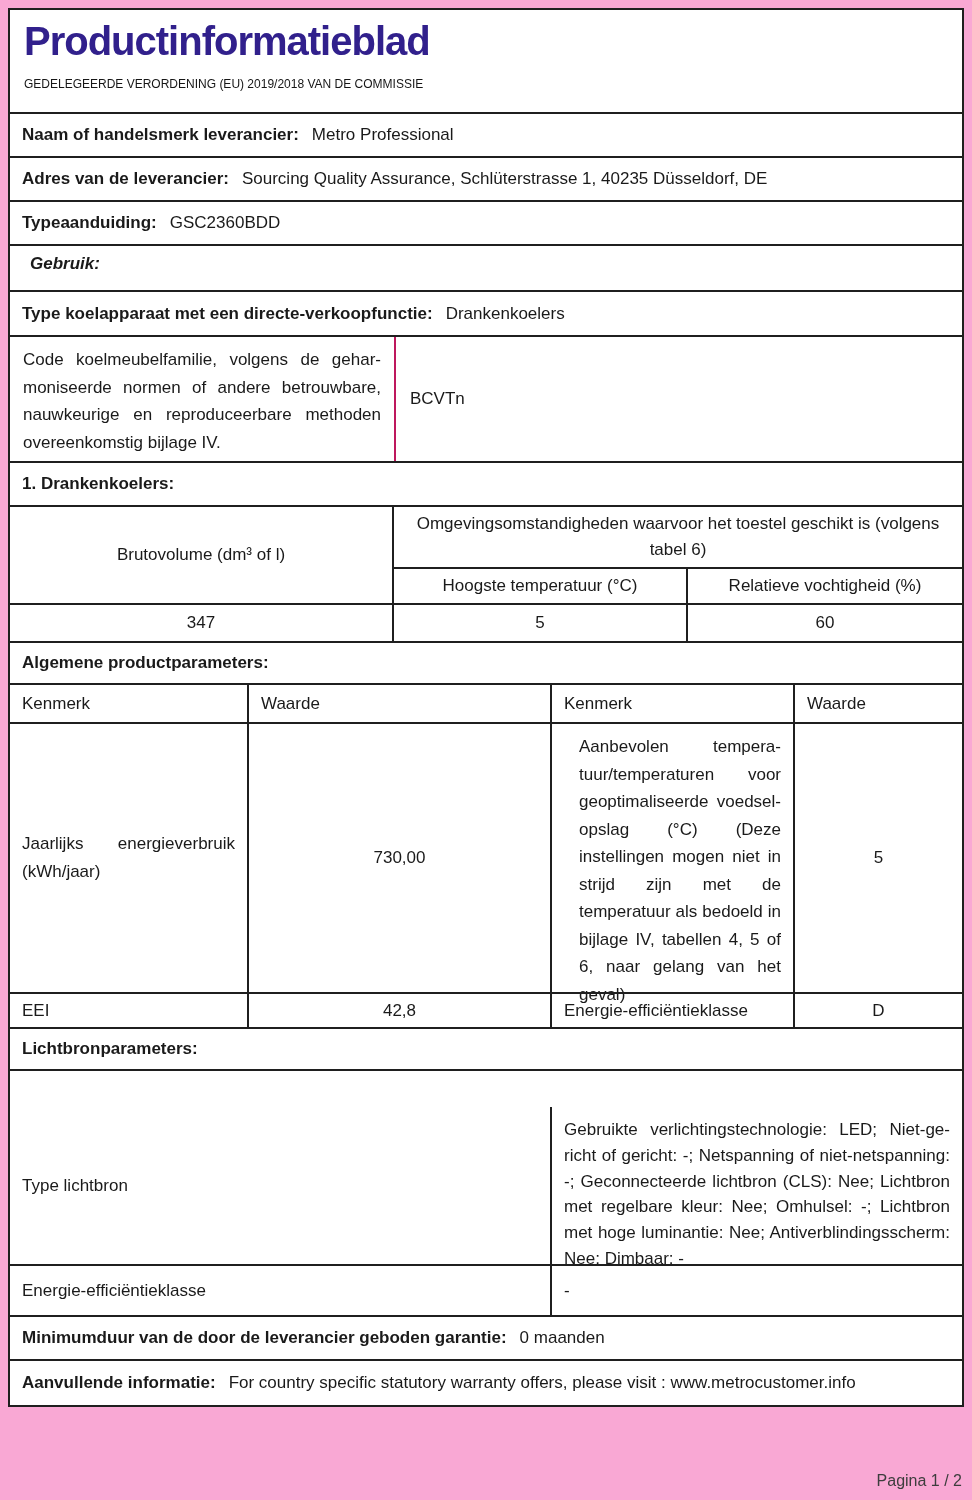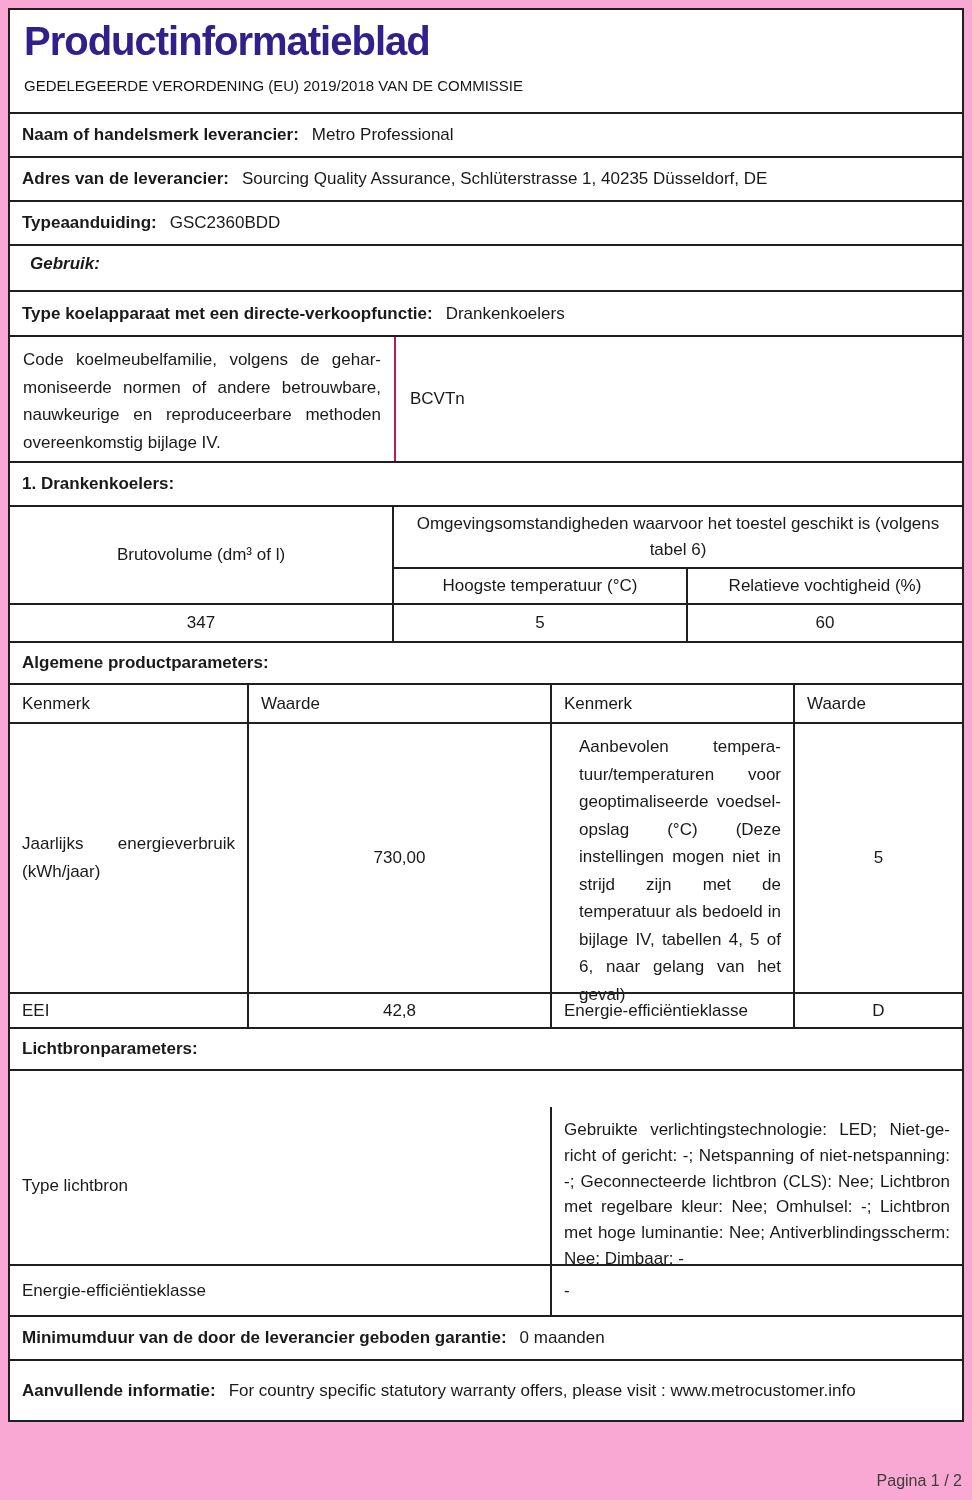--- a/index.html
+++ b/index.html
@@ -9,21 +9,21 @@
   }
   .doc{position:absolute;left:8px;top:8px;width:956px;}
   .row{
     box-sizing:border-box;border:2px solid #1f1f1f;margin-top:-2px;
     background:#fff;font-size:17px;position:relative;
   }
   .row:first-child{margin-top:0;}
   
   .title-box{height:106px;padding:8px 14px 0 14px;}
   .title{font-size:40px;font-weight:bold;color:#31208c;letter-spacing:-1px;line-height:1.15;}
-  .subtitle{margin-top:13px;font-size:15px;color:#161616;letter-spacing:0px;}
+  .subtitle{margin-top:13px;font-size:12px;color:#161616;letter-spacing:0px;}
   
   .lv{display:flex;align-items:center;padding:7px 12px;}
   .lbl{font-weight:bold;margin-right:13px;white-space:nowrap;}
   .h45{height:46px;}
   
   .split{display:flex;padding:8px;align-items:flex-start;font-style:italic;}
   .split .c1{width:358px;display:flex;align-items:center;padding:0 12px;box-sizing:border-box;font-weight:bold;}
   .split .c2{flex:1;display:flex;align-items:center;padding:0 14px;border-left:2px solid #1f1f1f;}
   
   .family{display:flex;padding:0;height:128px;}
@@ -149,21 +149,21 @@
         </div>
       <div>Energie-efficiëntieklasse</div>
       <div>-</div>
     </div>
 
     <div class="row lv" style="height:46px">
       <span class="lbl">Minimumduur van de door de leverancier geboden garantie:</span>
       <span>0 maanden</span>
     </div>
 
-    <div class="row lv" style="height:63px">
+    <div class="row lv" style="height:48px">
       <span class="lbl">Aanvullende informatie:</span>
       <span>For country specific statutory warranty offers, please visit : www.metrocustomer.info</span>
     </div>
 
   </div>
 
   <div class="footer">Pagina 1 / 2</div>
 </div>
 
 </body></html>

